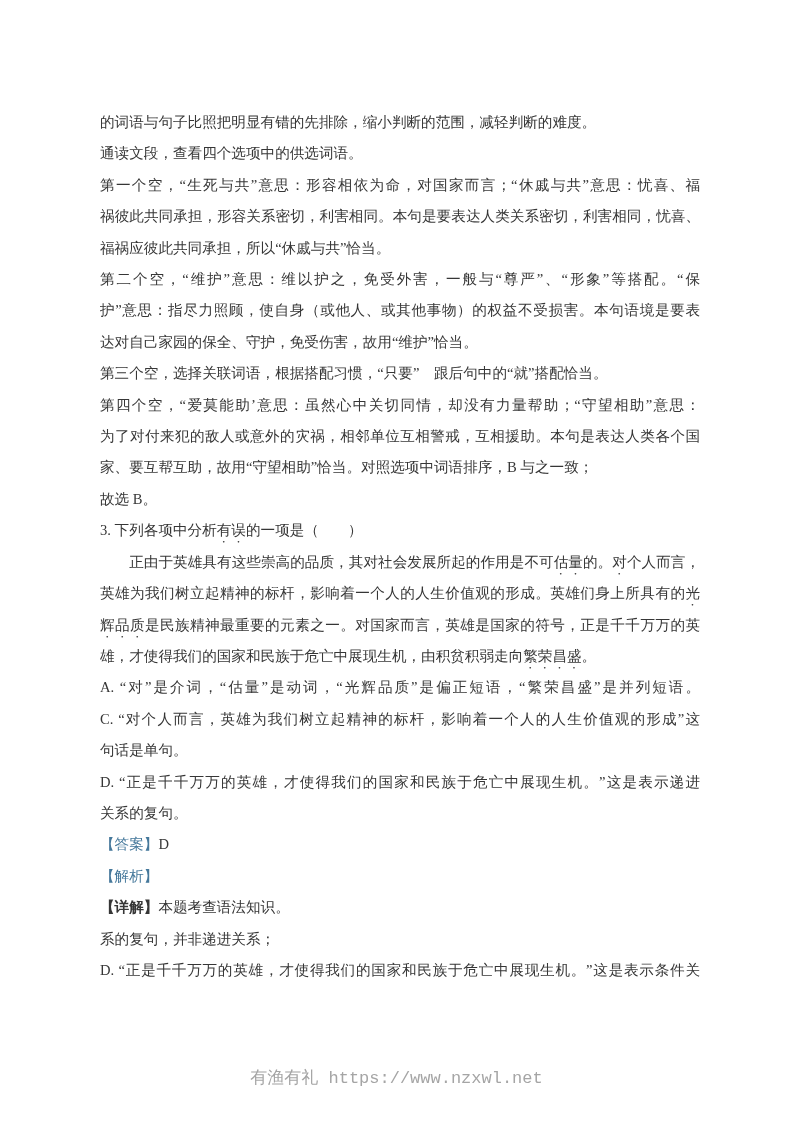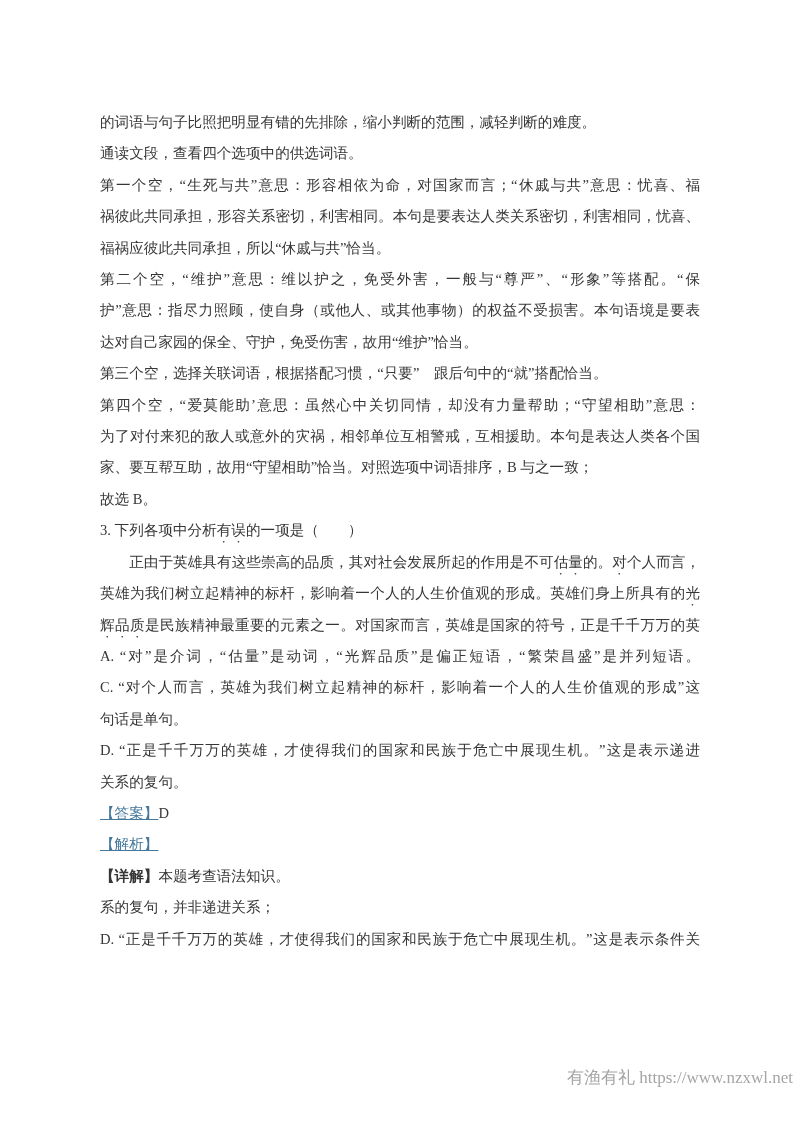--- a/index.html
+++ b/index.html
@@ -19,26 +19,26 @@
   .em{
     -webkit-text-emphasis:filled dot;
     -webkit-text-emphasis-position:under right;
     text-emphasis:filled dot;
     text-emphasis-position:under right;
   }
   .u{
     text-decoration-thickness:1px;
     text-underline-offset:3px;
   }
-  .blue{color:var(--label-blue,#45789b);text-decoration:underline;}
+  .blue{color:var(--label-blue,#45789b);}
   .bold{font-weight:700;}
   .footer{
-    position:absolute;left:0;right:0;top:1066px;text-align:right;
+    position:absolute;left:0;right:0;top:1066px;text-align:center;
     font-size:17px;color:var(--footer-gray,#a5a5a5);
-    font-family:Liberation Serif, serif;
+    font-family:Liberation Mono, monospace;
   }
 </style>
 </head>
 <body>
 
 <div class="page">
   <main class="content">
 
     <div class="line">的词语与句子比照把明显有错的先排除，缩小判断的范围，减轻判断的难度。</div>
     <div class="line">通读文段，查看四个选项中的供选词语。</div>
@@ -60,20 +60,21 @@
     <div class="line">故选 B。</div>
 
     <div class="line"><span>3. 下列各项中分析</span><span class="em">有误</span><span>的一项是（　　）</span></div>
 
     <div class="line j indent"><span>正由于英雄具有这些崇高的品质，其对社会发展所起的作用是不可</span><span class="em">估量</span><span>的。</span><span class="em">对</span><span>个人而言，</span></div>
 
     <div class="line j"><span>英雄为我们树立起精神的标杆，影响着一个人的人生价值观的形成。英雄们身上所具有的</span><span class="em">光</span></div>
 
     <div class="line j"><span class="em">辉品质</span><span>是民族精神最重要的元素之一。对国家而言，英雄是国家的符号，</span><span class="u">正是千千万万的英</span></div>
 
+    <div class="line"><span class="u">雄，才使得我们的国家和民族于危亡中展现生机</span><span>，由积贫积弱走向</span><span class="em">繁荣昌盛</span><span>。</span></div>
 
     <div class="line j">A. “对”是介词，“估量”是动词，“光辉品质”是偏正短语，“繁荣昌盛”是并列短语。</div>
     <div class="line j">C. “对个人而言，英雄为我们树立起精神的标杆，影响着一个人的人生价值观的形成”这</div>
     <div class="line">句话是单句。</div>
     <div class="line j">D. “正是千千万万的英雄，才使得我们的国家和民族于危亡中展现生机。”这是表示递进</div>
     <div class="line">关系的复句。</div>
 
     <div class="line"><span class="blue">【答案】</span><span>D</span></div>
 
     <div class="line"><span class="blue">【解析】</span></div>

